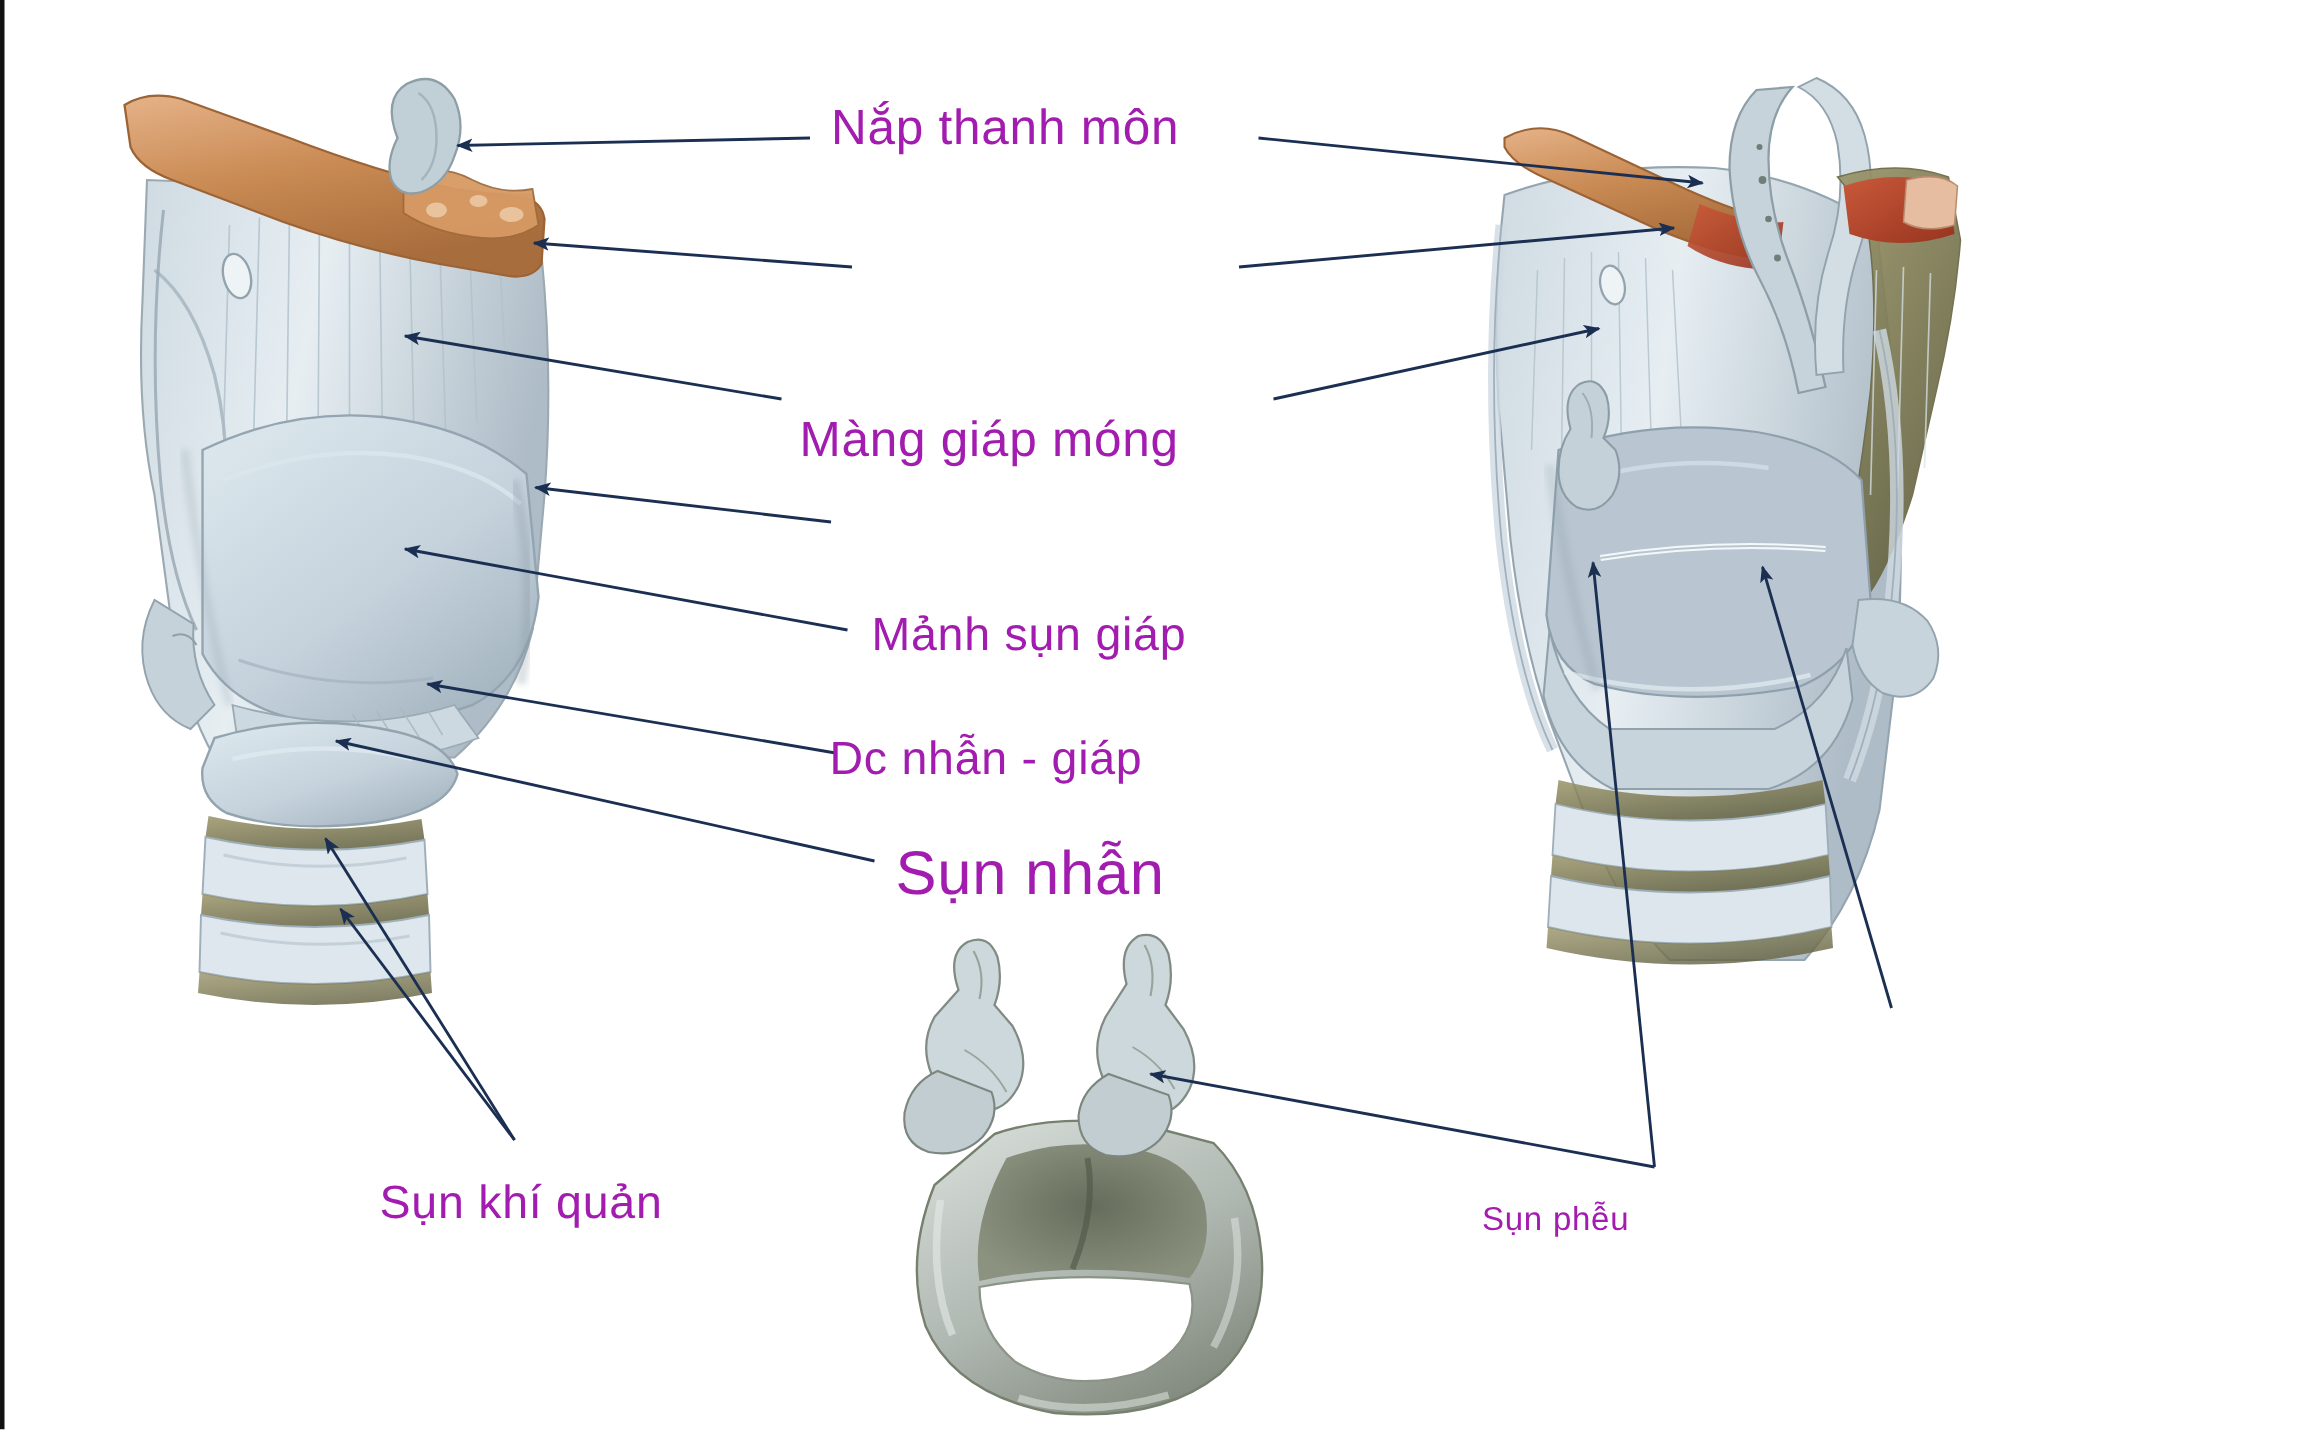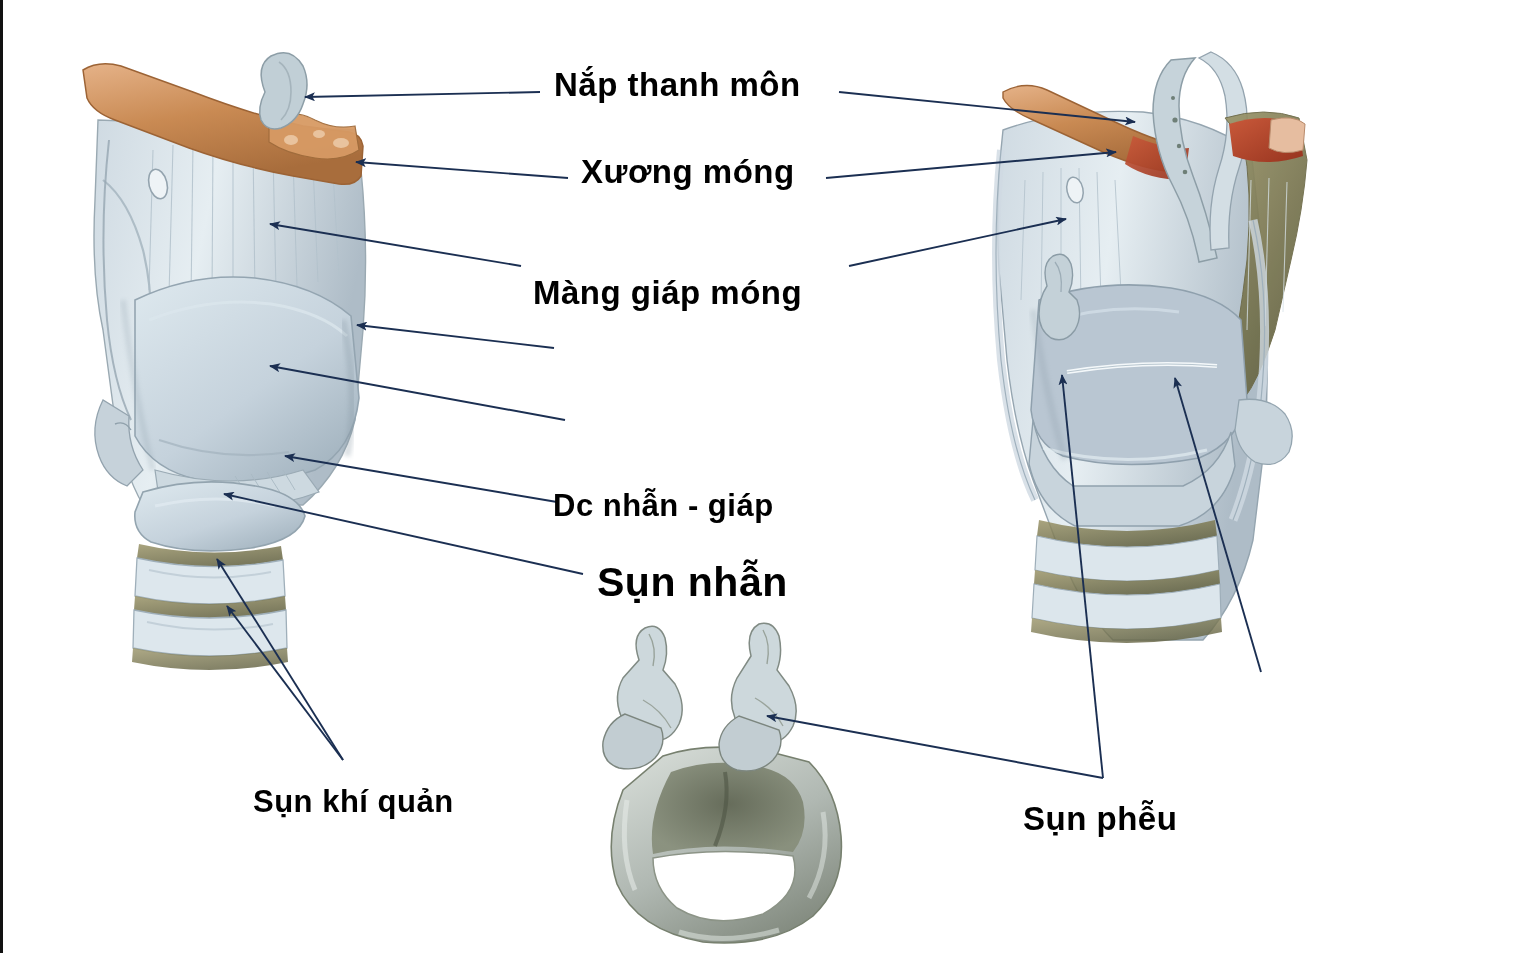--- a/index.html
+++ b/index.html
@@ -1,20 +1,20 @@
 <!DOCTYPE html>
 <html><head>
 <meta charset="utf-8">
 <title>Larynx Anatomy Diagram</title>
 <style>
   html,body{margin:0;padding:0;background:#ffffff;}
   body{font-family:"Liberation Sans","DejaVu Sans",sans-serif;}
   #page{position:relative;width:1536px;height:953px;background:#ffffff;overflow:hidden;
         border-left:3px solid #111;box-sizing:border-box;}
-  .label{position:absolute;color:#000000;font-weight:700;white-space:nowrap;
+  .label{position:absolute;color:#a21caf;font-weight:400;white-space:nowrap;
          letter-spacing:.5px;line-height:1;}
   svg.layer{position:absolute;left:0;top:0;width:1536px;height:953px;overflow:visible;}
   svg.art{pointer-events:none;}
 </style>
 </head>
 <body>
 
 <div id="page">
 
   <svg class="layer art" viewBox="0 0 1536 953">
@@ -271,28 +271,28 @@
       <line x1="340" y1="760" x2="214" y2="559"></line>
       <line x1="340" y1="760" x2="224" y2="606"></line>
       <line x1="1258" y1="672" x2="1172" y2="378"></line>
       <line x1="1100" y1="778" x2="1059" y2="375"></line>
       <line x1="1100" y1="778" x2="764" y2="716"></line>
     </g>
   </svg>
 
   <div class="label" style="left:551px;top:68px;font-size:33px;">Nắp thanh môn</div>
 
-  <div class="label" style="left:578px;top:155px;font-size:33px;">Xương móng</div>
 
   <div class="label" style="left:530px;top:243px;font-size:33px;margin-top:33px;">Màng giáp móng</div>
 
 
+  <div class="label" style="left:578px;top:407px;font-size:31px;">Mảnh sụn giáp</div>
 
   <div class="label" style="left:550px;top:490px;font-size:31px;">Dc nhẫn - giáp</div>
 
   <div class="label" style="left:594px;top:562px;font-size:41px;">Sụn nhẫn</div>
 
   <div class="label" style="left:222px;top:786px;font-size:31px;margin-left:28px;">Sụn khí quản</div>
 
 
-  <div class="label" style="left:1020px;top:802px;font-size:33px;">Sụn phễu</div>
+  <div class="label" style="left:985px;top:802px;font-size:22px;">Sụn phễu</div>
 
 </div>
 
 </body></html>

